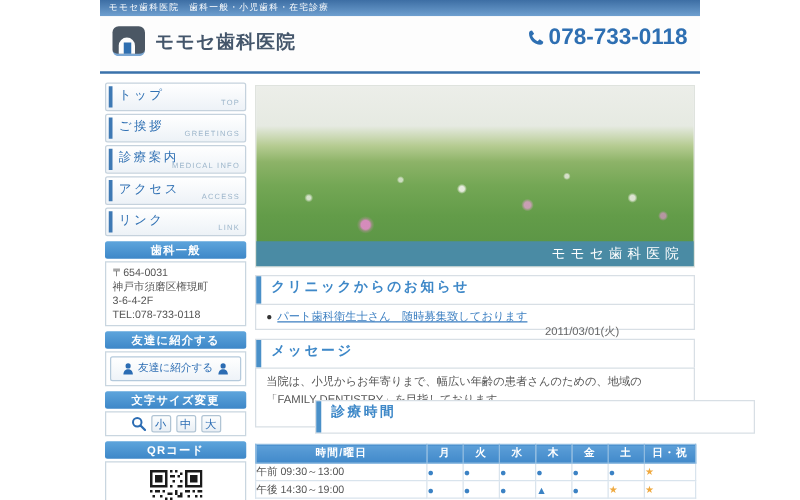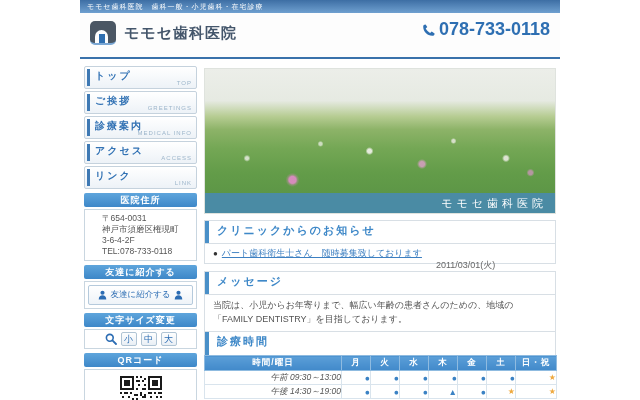--- a/index.html
+++ b/index.html
@@ -21,25 +21,25 @@
   .contact { position:absolute; right:10px; top:5px; text-align:right; }
   .contact-label { font-size:8px; color:#2e6fb2; font-weight:bold; letter-spacing:2px; }
   .phone-row { font-size:18px; font-weight:bold; color:#2e6fb2; display:flex; align-items:center; gap:3px; margin-top:1px; }
   .header-divider { position:absolute; left:80px; top:57px; width:480px; height:2px; background:#3a72ab; }
 
   
   .sidebar { position:absolute; left:84px; top:66px; width:113px; }
   .nav-btn { position:relative; height:23px; border:1px solid #c5d2dd; border-radius:2px;
              background:linear-gradient(#ffffff,#edf2f7); margin-bottom:2px; cursor:pointer; }
   .nav-bar { position:absolute; left:2px; top:2px; bottom:2px; width:3px; background:#3e79b4; }
-  .nav-jp { position:absolute; left:10px; top:2px; font-size:10px; font-weight:bold; color:#3272b4; letter-spacing:2px; }
+  .nav-jp { position:absolute; left:10px; top:2px; font-size:10px; font-weight:normal; color:#3272b4; letter-spacing:2px; }
   .nav-en { position:absolute; right:4px; bottom:2px; font-size:6px; color:#9cb5ca; letter-spacing:1px; }
   .side-h { height:14px; background:linear-gradient(#5ea5dc,#3d87c8); border-radius:2px; color:#fff;
             font-size:9px; font-weight:bold; text-align:center; line-height:14px; letter-spacing:1px; margin-top:4px; }
-  .addr-box { border:1px solid #c9d6e0; background:#fff; padding:3px 17px; font-size:8.5px; color:#555;
+  .addr-box { border:1px solid #c9d6e0; background:#fff; padding:3px 5px; font-size:8.5px; color:#555;
               line-height:11px; margin-top:2px; }
   .refer-box { border:1px solid #c9d6e0; background:#fff; padding:3px; margin-top:2px; }
   .refer-btn { border:1px solid #b5cadc; border-radius:2px; background:linear-gradient(#ffffff,#eef3f8);
                font-size:8.5px; color:#2b6cb3; text-align:center; padding:3px 0; display:flex;
                align-items:center; justify-content:center; gap:3px; cursor:pointer; }
   .fs-box { border:1px solid #c9d6e0; background:#fff; padding:3px; margin-top:2px; display:flex;
             align-items:center; justify-content:center; gap:4px; height:20px; }
   .fs-btn { width:16px; height:14px; border:1px solid #b0c4d4; background:linear-gradient(#fdfefe,#e9eff5);
             color:#2b6cb3; font-size:9px; line-height:12px; text-align:center; border-radius:2px; cursor:pointer; }
   .qr-box { border:1px solid #c9d6e0; background:#fff; margin-top:2px; text-align:center; padding-top:6px; height:40px; }
@@ -70,21 +70,21 @@
   .news-bullet { font-size:8px; color:#333; }
   .news-link { font-size:9px; color:#3c7fc1; text-decoration:underline; margin-left:4px; cursor:pointer; }
   .news-date { font-size:9px; color:#666; margin-left:14px;margin-top:24px; }
 
   .msg-box { position:absolute; left:204px; top:294px; width:352px; height:48px; border:1px solid #d8dfe5;
              background:#fff; padding:4px 8px; font-size:9px; color:#555; line-height:1.5; }
 
   .hours { position:absolute; left:204px; top:355px; width:352px; border-collapse:collapse; table-layout:fixed; }
   .hours th { background:linear-gradient(#5c9fd8,#4189ca); color:#fff; font-size:8.5px; font-weight:bold;
               height:15px; border:1px solid #8fbbe0; letter-spacing:1px; }
-  .hours td { background:#fff; border:1px solid #d9e4ed; text-align:right; height:14px; font-size:8.5px; color:#555;font-style:italic; }
+  .hours td { background:#fff; border:1px solid #d9e4ed; text-align:left; height:14px; font-size:8.5px; color:#555; }
   .sym { font-size:9px; }
   .sym.blue { color:#3b82c4; }
   .sym.orange { color:#efa93f; font-size:8px; }
 
   .icon-svg { display:inline-block; vertical-align:middle; }
 </style>
 </head>
 <body>
 
 <div class="page">
@@ -132,21 +132,21 @@
       <div class="nav-bar"></div>
       <span class="nav-jp">アクセス</span>
       <span class="nav-en">ACCESS</span>
     </div>
     <div class="nav-btn">
       <div class="nav-bar"></div>
       <span class="nav-jp">リンク</span>
       <span class="nav-en">LINK</span>
     </div>
 
-    <div class="side-h">医院住所</div>
+    <div class="side-h">歯科一般</div>
     <div class="addr-box">
       <div>〒654-0031</div>
       <div>神戸市須磨区権現町</div>
       <div>3-6-4-2F</div>
       <div>TEL:078-733-0118</div>
     </div>
 
     <div class="side-h">友達に紹介する</div>
     <div class="refer-box">
       <div class="refer-btn">
@@ -210,21 +210,21 @@
     <span class="news-link">パート歯科衛生士さん　随時募集致しております</span>
     <span class="news-date">2011/03/01(火)</span>
   </div>
 
   <div class="sec-h" style="top:271px;">
     <div class="bar"></div>
     <span class="t">メッセージ</span>
   </div>
   <div class="msg-box">当院は、小児からお年寄りまで、幅広い年齢の患者さんのための、地域の「FAMILY DENTISTRY」を目指しております。</div>
 
-  <div class="sec-h" style="top:331px;">
+  <div class="sec-h" style="top:320px;margin-left:48px;">
     <div class="bar"></div>
     <span class="t">診療時間</span>
   </div>
 
   <table class="hours">
     <colgroup>
       <col style="width:137px">
         <col style="width:29px">
         <col style="width:29px">
         <col style="width:29px">

